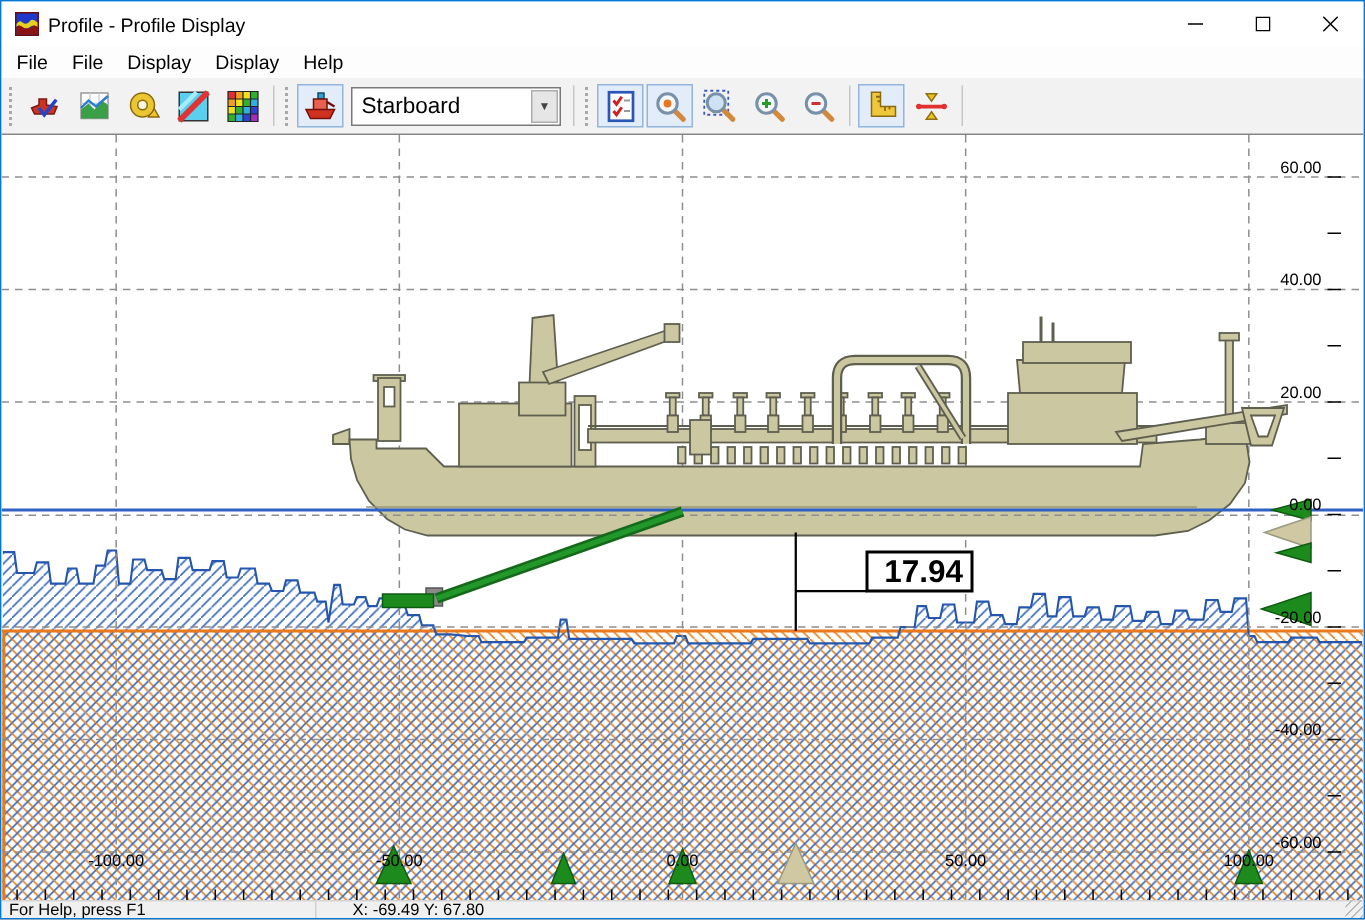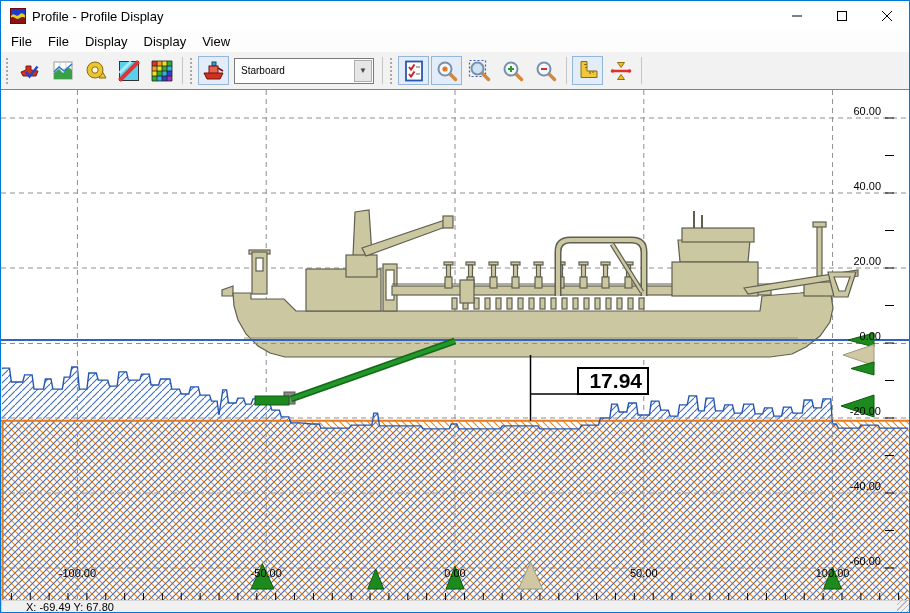--- a/index.html
+++ b/index.html
@@ -23,21 +23,21 @@
   .toolbar{height:37px;background:#f2f2f2;display:flex;align-items:center;padding:0 2px;flex:0 0 auto;}
   .grip{width:3px;height:26px;margin:0 4px 0 3px;
     background-image:repeating-linear-gradient(to bottom,#a8a8a8 0 2px,transparent 2px 4px);
     background-size:2px 100%;background-repeat:no-repeat;}
   .tbtn{width:31px;height:29px;display:flex;align-items:center;justify-content:center;
     background:transparent;border:1px solid transparent;padding:0;margin:0 1px;}
   .tbtn.checked{background:#e2edf9;border:1px solid #94b6da;}
   .tbtn svg{display:block;}
   .sep{width:1px;height:27px;background:#c5c5c5;margin:0 4px;}
   .combo{width:140px;height:26px;border:1px solid #7a7a7a;background:#fff;display:flex;align-items:center;margin-left:4px;}
-  .combo .combo-text{flex:1;font-size:10px;padding-left:6px;color:#000;}
+  .combo .combo-text{flex:1;font-size:15px;padding-left:6px;color:#000;}
   .combo .combo-arrow{width:18px;height:22px;margin-right:1px;background:#e6e6e6;border:1px solid #adadad;
     display:flex;align-items:center;justify-content:center;font-size:8px;color:#444;}
   
   .chart-area{height:511px;background:#fff;border-top:1px solid #848484;position:relative;flex:0 0 auto;}
   .chart-area svg{display:block;}
   
   .statusbar{height:12px;background:#f0f0f0;border-top:1px solid #d4d4d4;display:flex;align-items:center;
     font-size:11px;color:#000;flex:0 0 auto;position:relative;}
   .statusbar .pane1{width:209px;padding-left:5px;}
   .statusbar .divider{width:1px;height:100%;background:#cfcfcf;}
@@ -73,21 +73,21 @@
           <path d="M0,0 L10,10 M10,0 L0,10" stroke="#000" stroke-width="1"></path>
         </svg>
     </button>
   </div>
 
   <div class="menubar">
     <span class="menu-item">File</span>
     <span class="menu-item">File</span>
     <span class="menu-item">Display</span>
     <span class="menu-item">Display</span>
-    <span class="menu-item">View</span>
+    <span class="menu-item">Help</span>
   </div>
 
   <div class="toolbar">
     <div class="grip"></div>
 
     <button class="tbtn">
       <svg width="24" height="24" viewBox="0 0 24 24">
         <path d="M3,13 L8,11 L8,7 L13,7 L13,11 L20,12 L18,17 L5,17 Z" fill="#cc3322" stroke="#7a1a10"></path>
         <path d="M8,13 l3.5,4.5 l8,-10" stroke="#2244cc" stroke-width="2.4" fill="none"></path>
       </svg>
@@ -437,17 +437,18 @@
           <text x="76.44999999999999" y="487" text-anchor="middle" font-size="11" fill="#000" font-family="Liberation Sans, sans-serif">-100.00</text>
           <text x="265.225" y="487" text-anchor="middle" font-size="11" fill="#000" font-family="Liberation Sans, sans-serif">-50.00</text>
           <text x="454" y="487" text-anchor="middle" font-size="11" fill="#000" font-family="Liberation Sans, sans-serif">0.00</text>
           <text x="642.775" y="487" text-anchor="middle" font-size="11" fill="#000" font-family="Liberation Sans, sans-serif">50.00</text>
           <text x="831.55" y="487" text-anchor="middle" font-size="11" fill="#000" font-family="Liberation Sans, sans-serif">100.00</text>
         </g>
     </svg>
   </div>
 
   <div class="statusbar">
+    <span class="pane1">For Help, press F1</span>
     <span class="divider"></span>
     <span class="pane2">X: -69.49 Y: 67.80</span>
     <span class="grip-resize"></span>
   </div>
 </div>
 
 </body></html>

